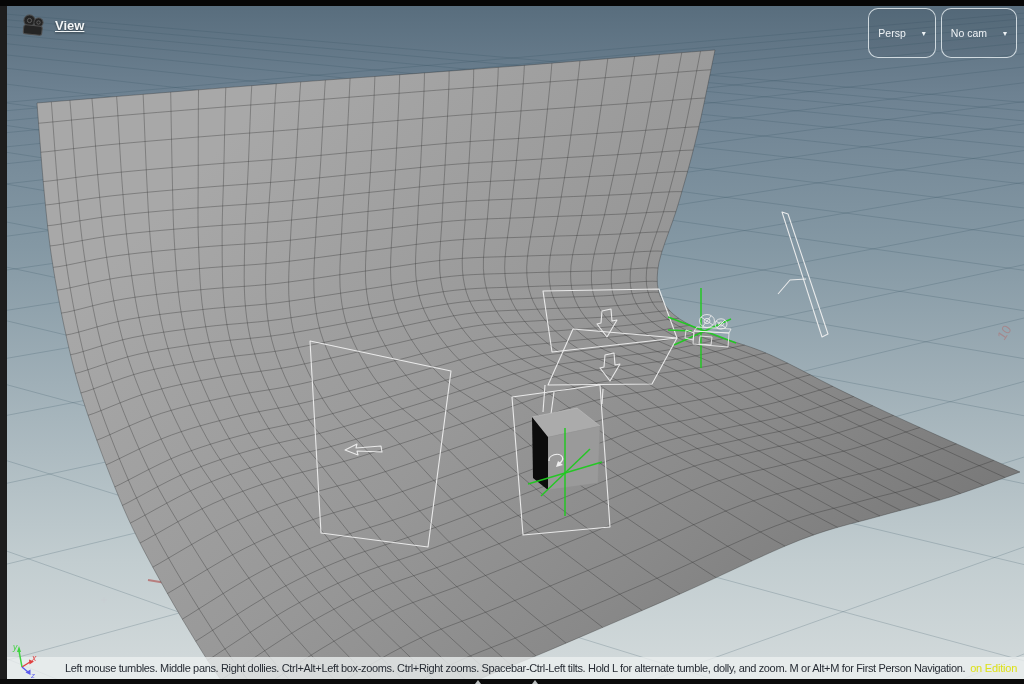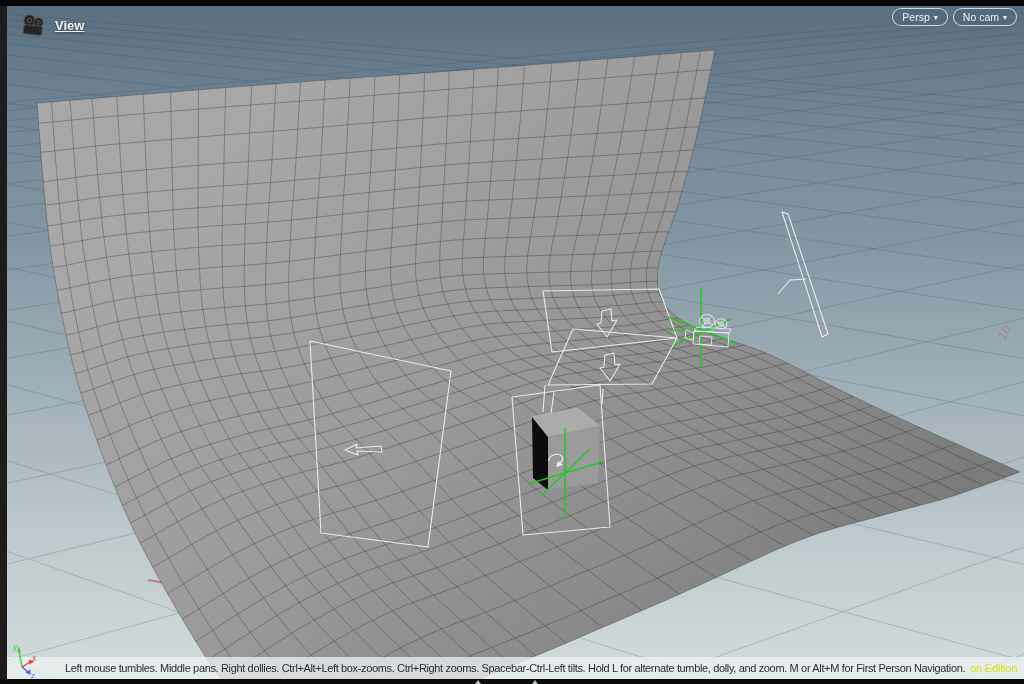--- a/index.html
+++ b/index.html
@@ -7,21 +7,21 @@
          font-family:"Liberation Sans",sans-serif;background:#7b8f9c;}
   .stage svg.scene{position:absolute;left:0;top:0;}
   .topbar{position:absolute;left:0;top:0;width:1024px;height:6px;background:#060606;}
   .leftbar{position:absolute;left:0;top:6px;width:7px;height:673px;background:#1d1d1d;}
   .bottombar{position:absolute;left:0;top:679px;width:1024px;height:5px;background:#0a0a0a;}
   .play-marker{position:absolute;top:680px;width:0;height:0;
       border-left:3px solid transparent;border-right:3px solid transparent;border-bottom:4px solid #b9bdbd;}
   .header{position:absolute;left:20px;top:13px;display:flex;align-items:center;gap:8px;}
   .header .title{color:#f3f6f7;font-size:13px;font-weight:bold;text-shadow:0 1px 2px rgba(0,0,0,.55);text-decoration:underline;}
   .pills{position:absolute;top:8px;right:7px;display:flex;gap:5px;}
-  .pill{display:flex;align-items:center;gap:4px;height:14px;padding:1px 9px;border-radius:10px;
+  .pill{display:flex;align-items:center;gap:16px;height:14px;padding:17px 9px;border-radius:10px;
         border:1px solid rgba(228,236,240,.85);color:#eef2f5;font-size:10.5px;cursor:pointer;
         background:rgba(25,35,45,.08);}
   .pill .caret{font-size:8px;line-height:8px;transform:translateY(.5px);}
   .statusband{position:absolute;left:7px;top:658px;width:1010px;height:20px;line-height:20px;
         padding-left:58px;font-size:11px;letter-spacing:-0.35px;color:#272c34;
         white-space:nowrap;overflow:hidden;}
   .statusband .edition{margin-left:5px;letter-spacing:-0.2px;text-align:right;}
 </style>
 </head>
 <body>

